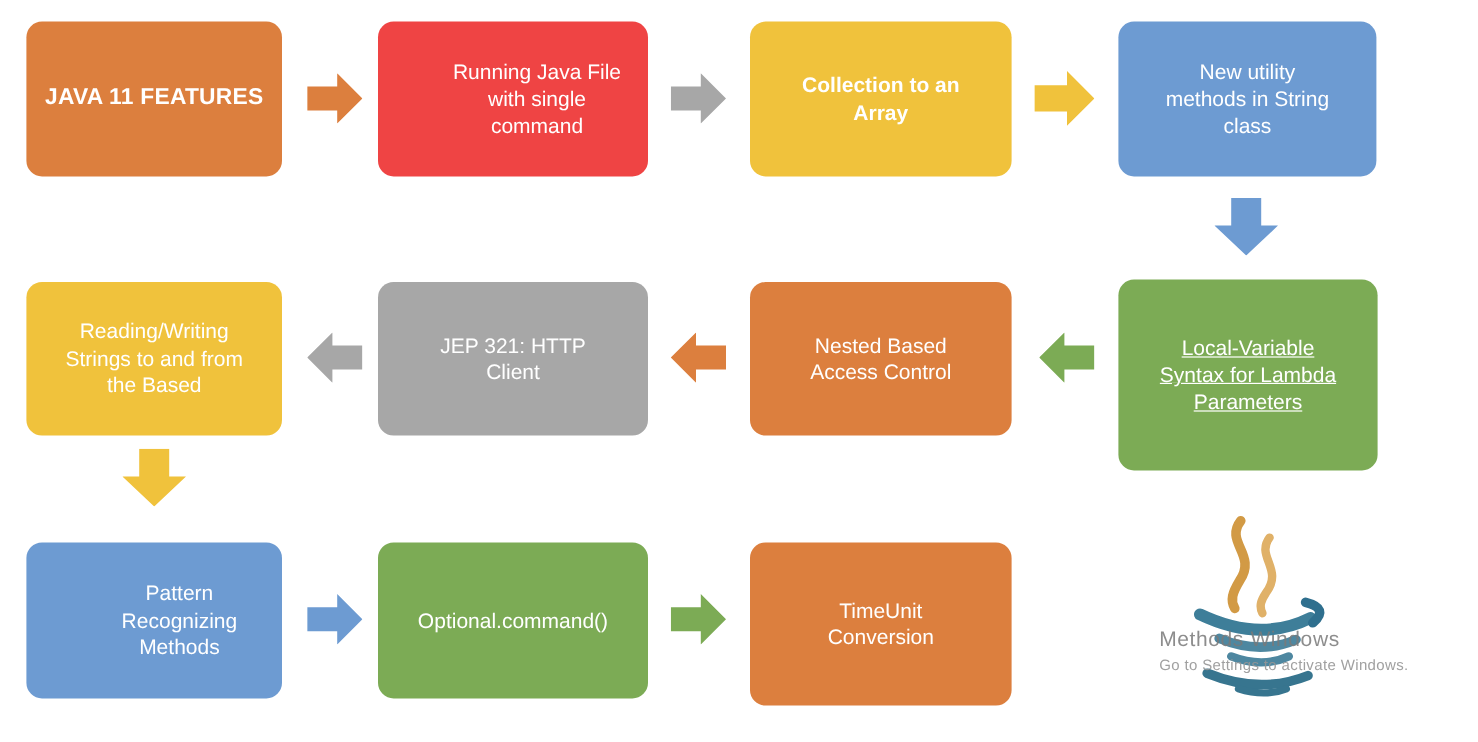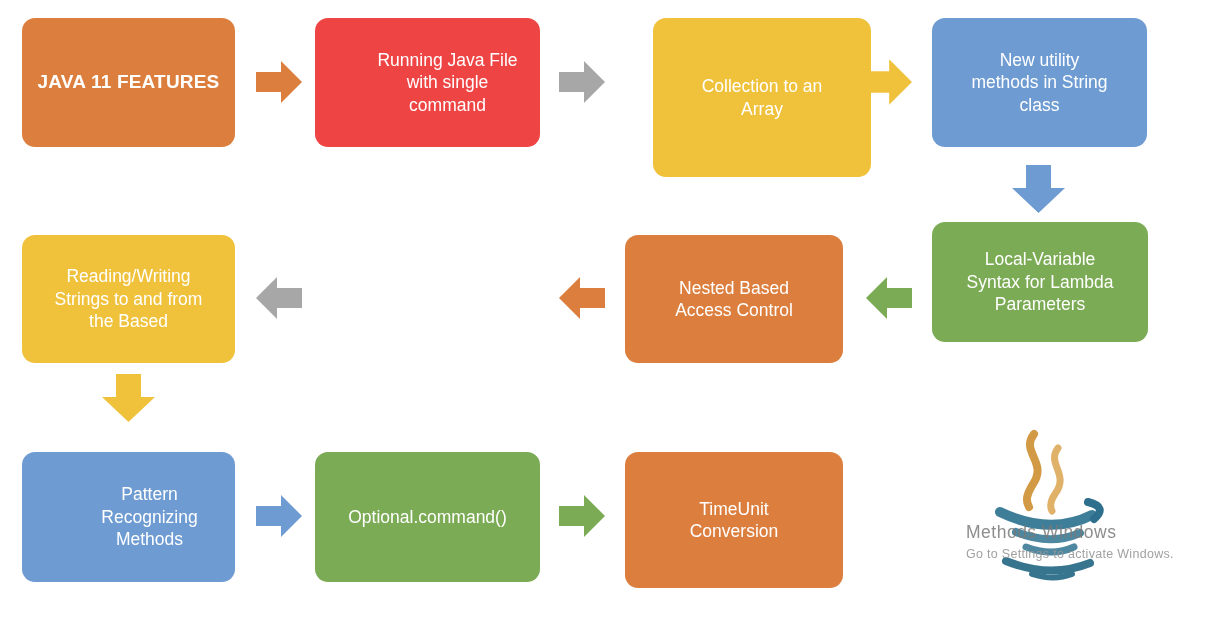--- a/index.html
+++ b/index.html
@@ -20,26 +20,26 @@
     position:absolute;left:966px;top:522px;font-size:17.5px;color:rgba(121,121,121,0.85);
     letter-spacing:0.5px;
   }
   .wm2{
     position:absolute;left:966px;top:547px;font-size:12.5px;color:rgba(150,150,150,0.9);
     letter-spacing:0.3px;
   }
   
   .n0{left:22px;top:18px;width:213px;height:129px;}
   .n1{left:315px;top:18px;width:225px;height:129px;}
-  .n2{left:653px;top:18px;width:218px;height:159px;}
+  .n2{left:625px;top:18px;width:218px;height:129px;font-weight:bold;}
   .n3{left:932px;top:18px;width:215px;height:129px;}
   .n4{left:22px;top:235px;width:213px;height:128px;}
   .n5{left:315px;top:235px;width:225px;height:128px;}
   .n6{left:625px;top:235px;width:218px;height:128px;}
-  .n7{left:932px;top:222px;width:216px;height:120px;}
+  .n7{left:932px;top:233px;width:216px;height:159px;text-decoration:underline;}
   .n8{left:22px;top:452px;width:213px;height:130px;padding-left:42px;}
   .n9{left:315px;top:452px;width:225px;height:130px;}
   .n10{left:625px;top:452px;width:218px;height:136px;}
 </style>
 </head>
 <body>
 
 <div class="canvas">
 
   <div class="node title-node n0" style="background-color: rgb(220, 127, 62);">
@@ -50,20 +50,23 @@
   </div>
   <div class="node n2" style="background-color: rgb(240, 194, 60);">
     <span class="lbl" style="max-width:145px;">Collection to an Array</span>
   </div>
   <div class="node n3" style="background-color: rgb(109, 155, 210);">
     <span class="lbl" style="max-width:142px;">New utility methods in String class</span>
   </div>
 
   <div class="node n4" style="background-color: rgb(240, 194, 60);">
     <span class="lbl" style="max-width:158px;">Reading/Writing Strings to and from the Based</span>
+  </div>
+  <div class="node n5" style="background-color: rgb(167, 167, 167);">
+    <span class="lbl" style="max-width:128px;">JEP 321: HTTP Client</span>
   </div>
   <div class="node n6" style="background-color: rgb(220, 127, 62);">
     <span class="lbl" style="max-width:135px;">Nested Based Access Control</span>
   </div>
   <div class="node n7" style="background-color: rgb(124, 171, 85);">
     <span class="lbl" style="max-width:160px;">Local-Variable Syntax for Lambda Parameters</span>
   </div>
 
   <div class="node n8" style="background-color: rgb(109, 155, 210);">
     <span class="lbl" style="max-width:115px;">Pattern Recognizing Methods</span>

